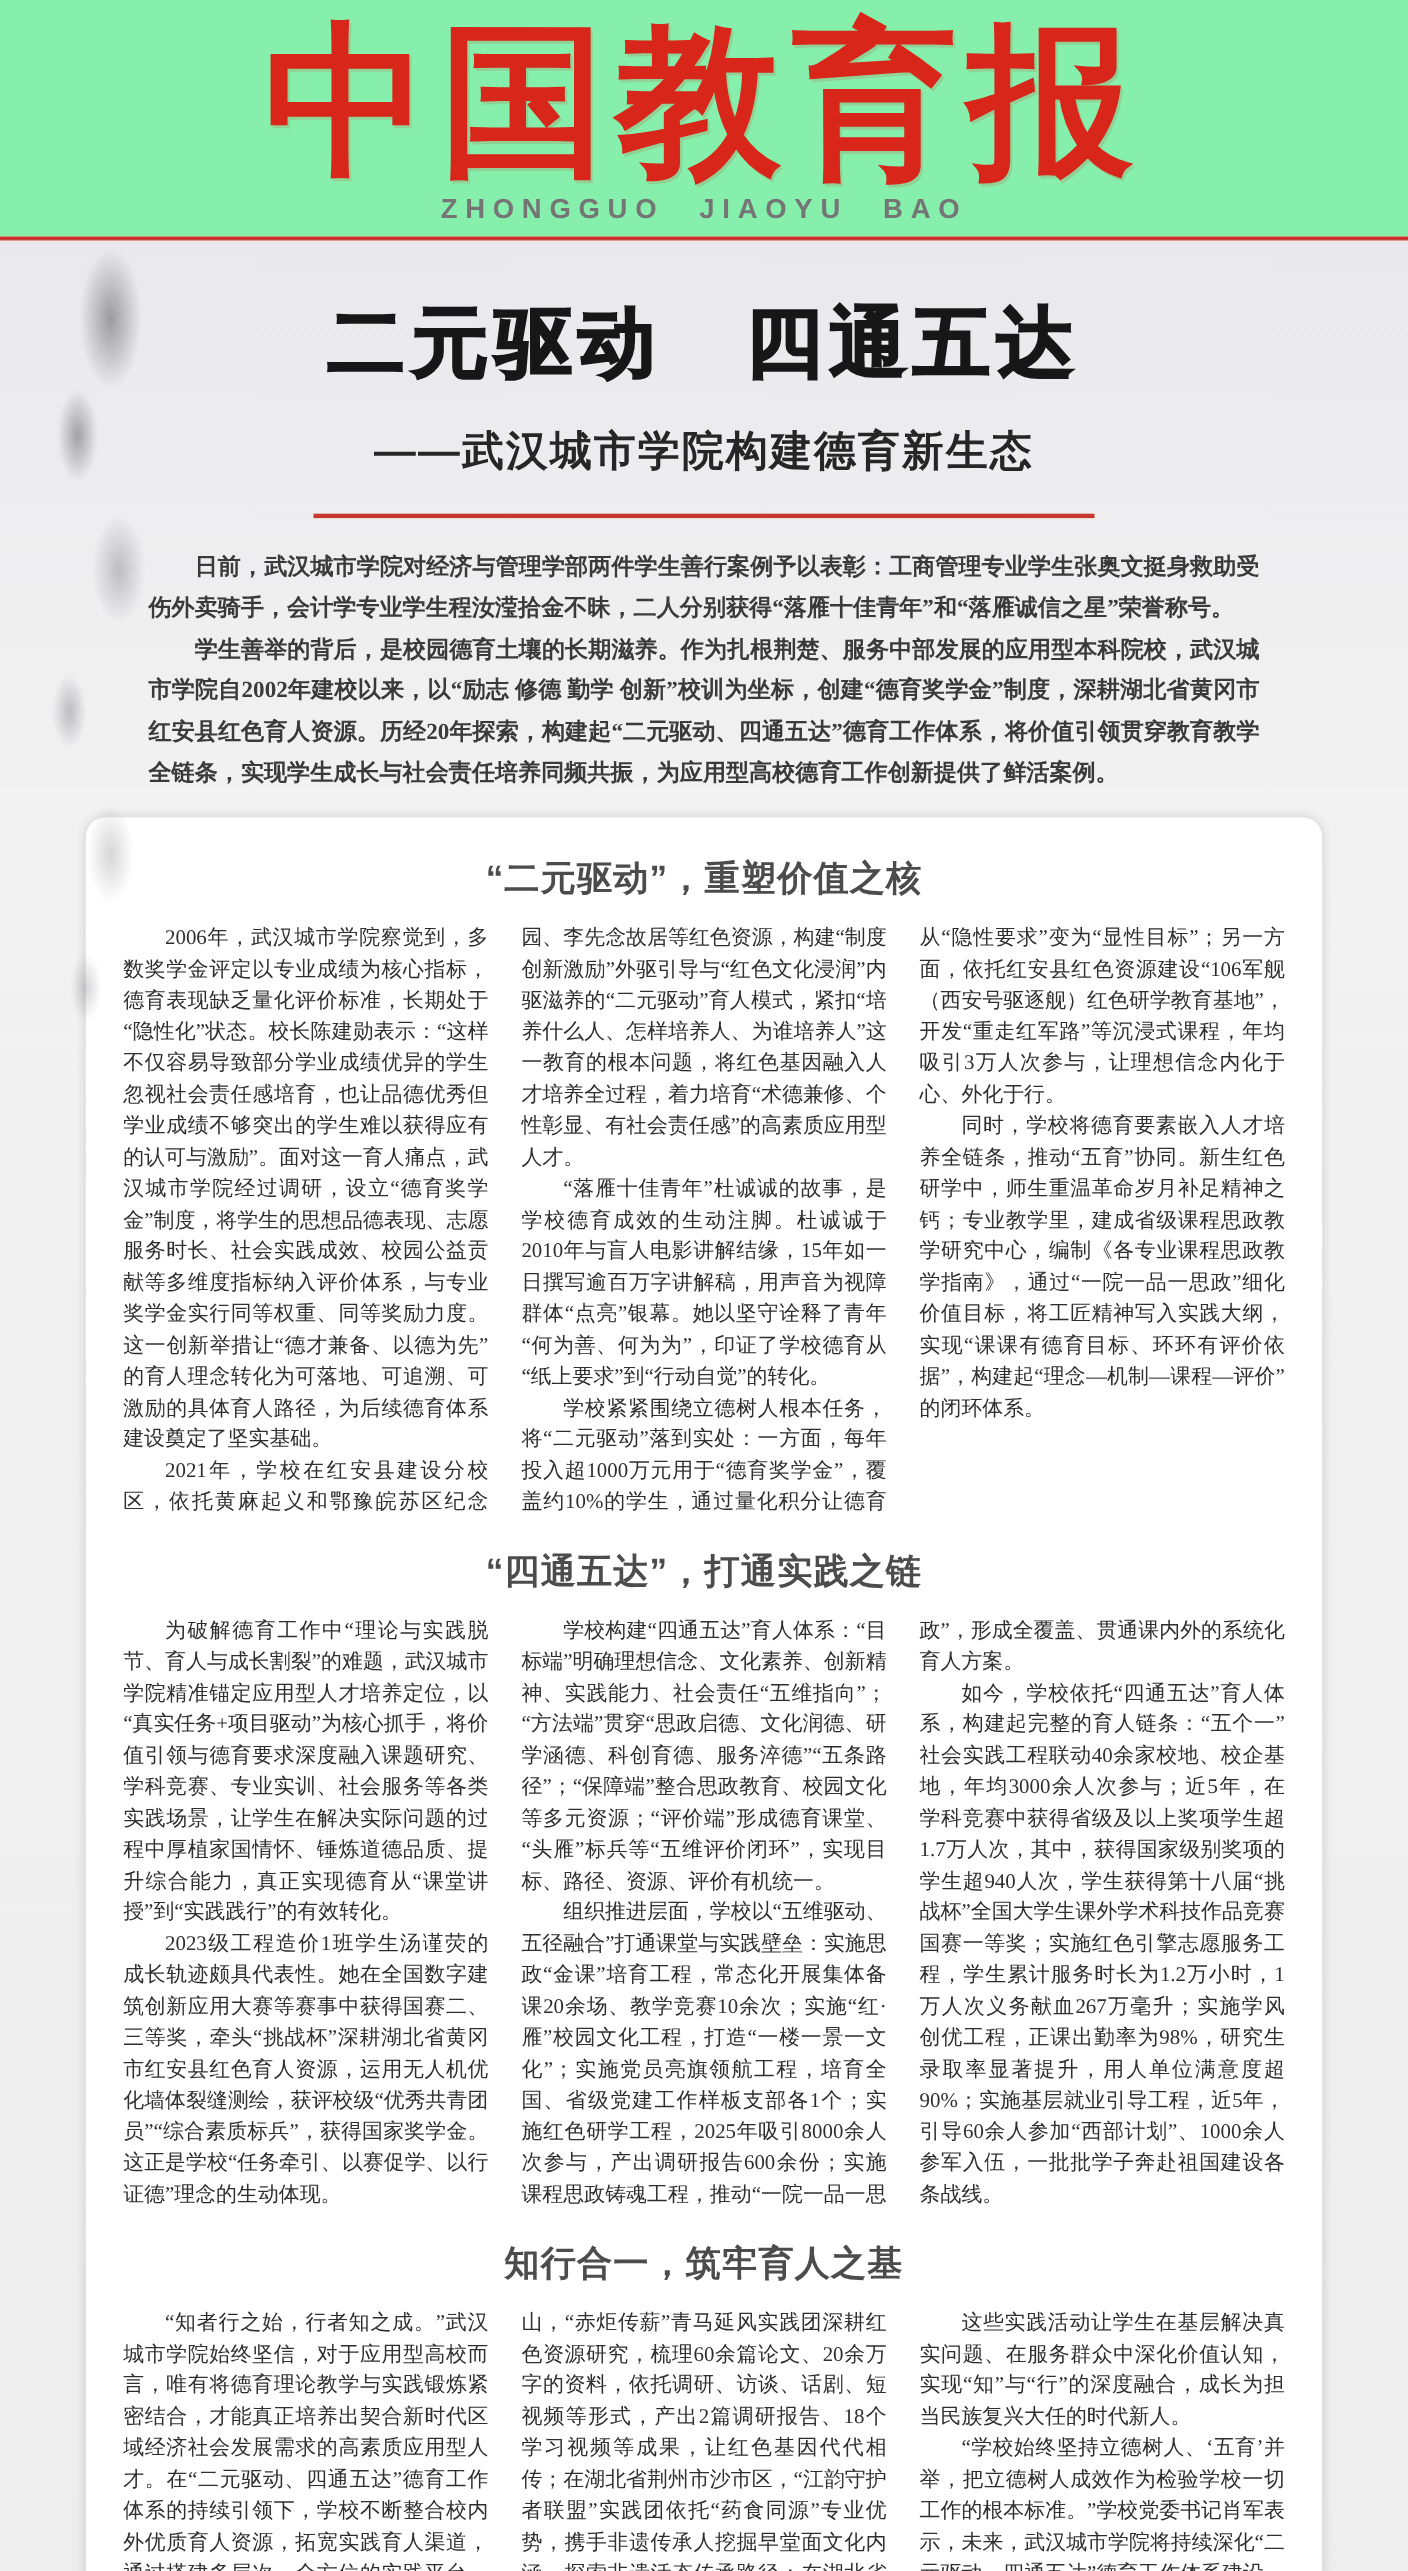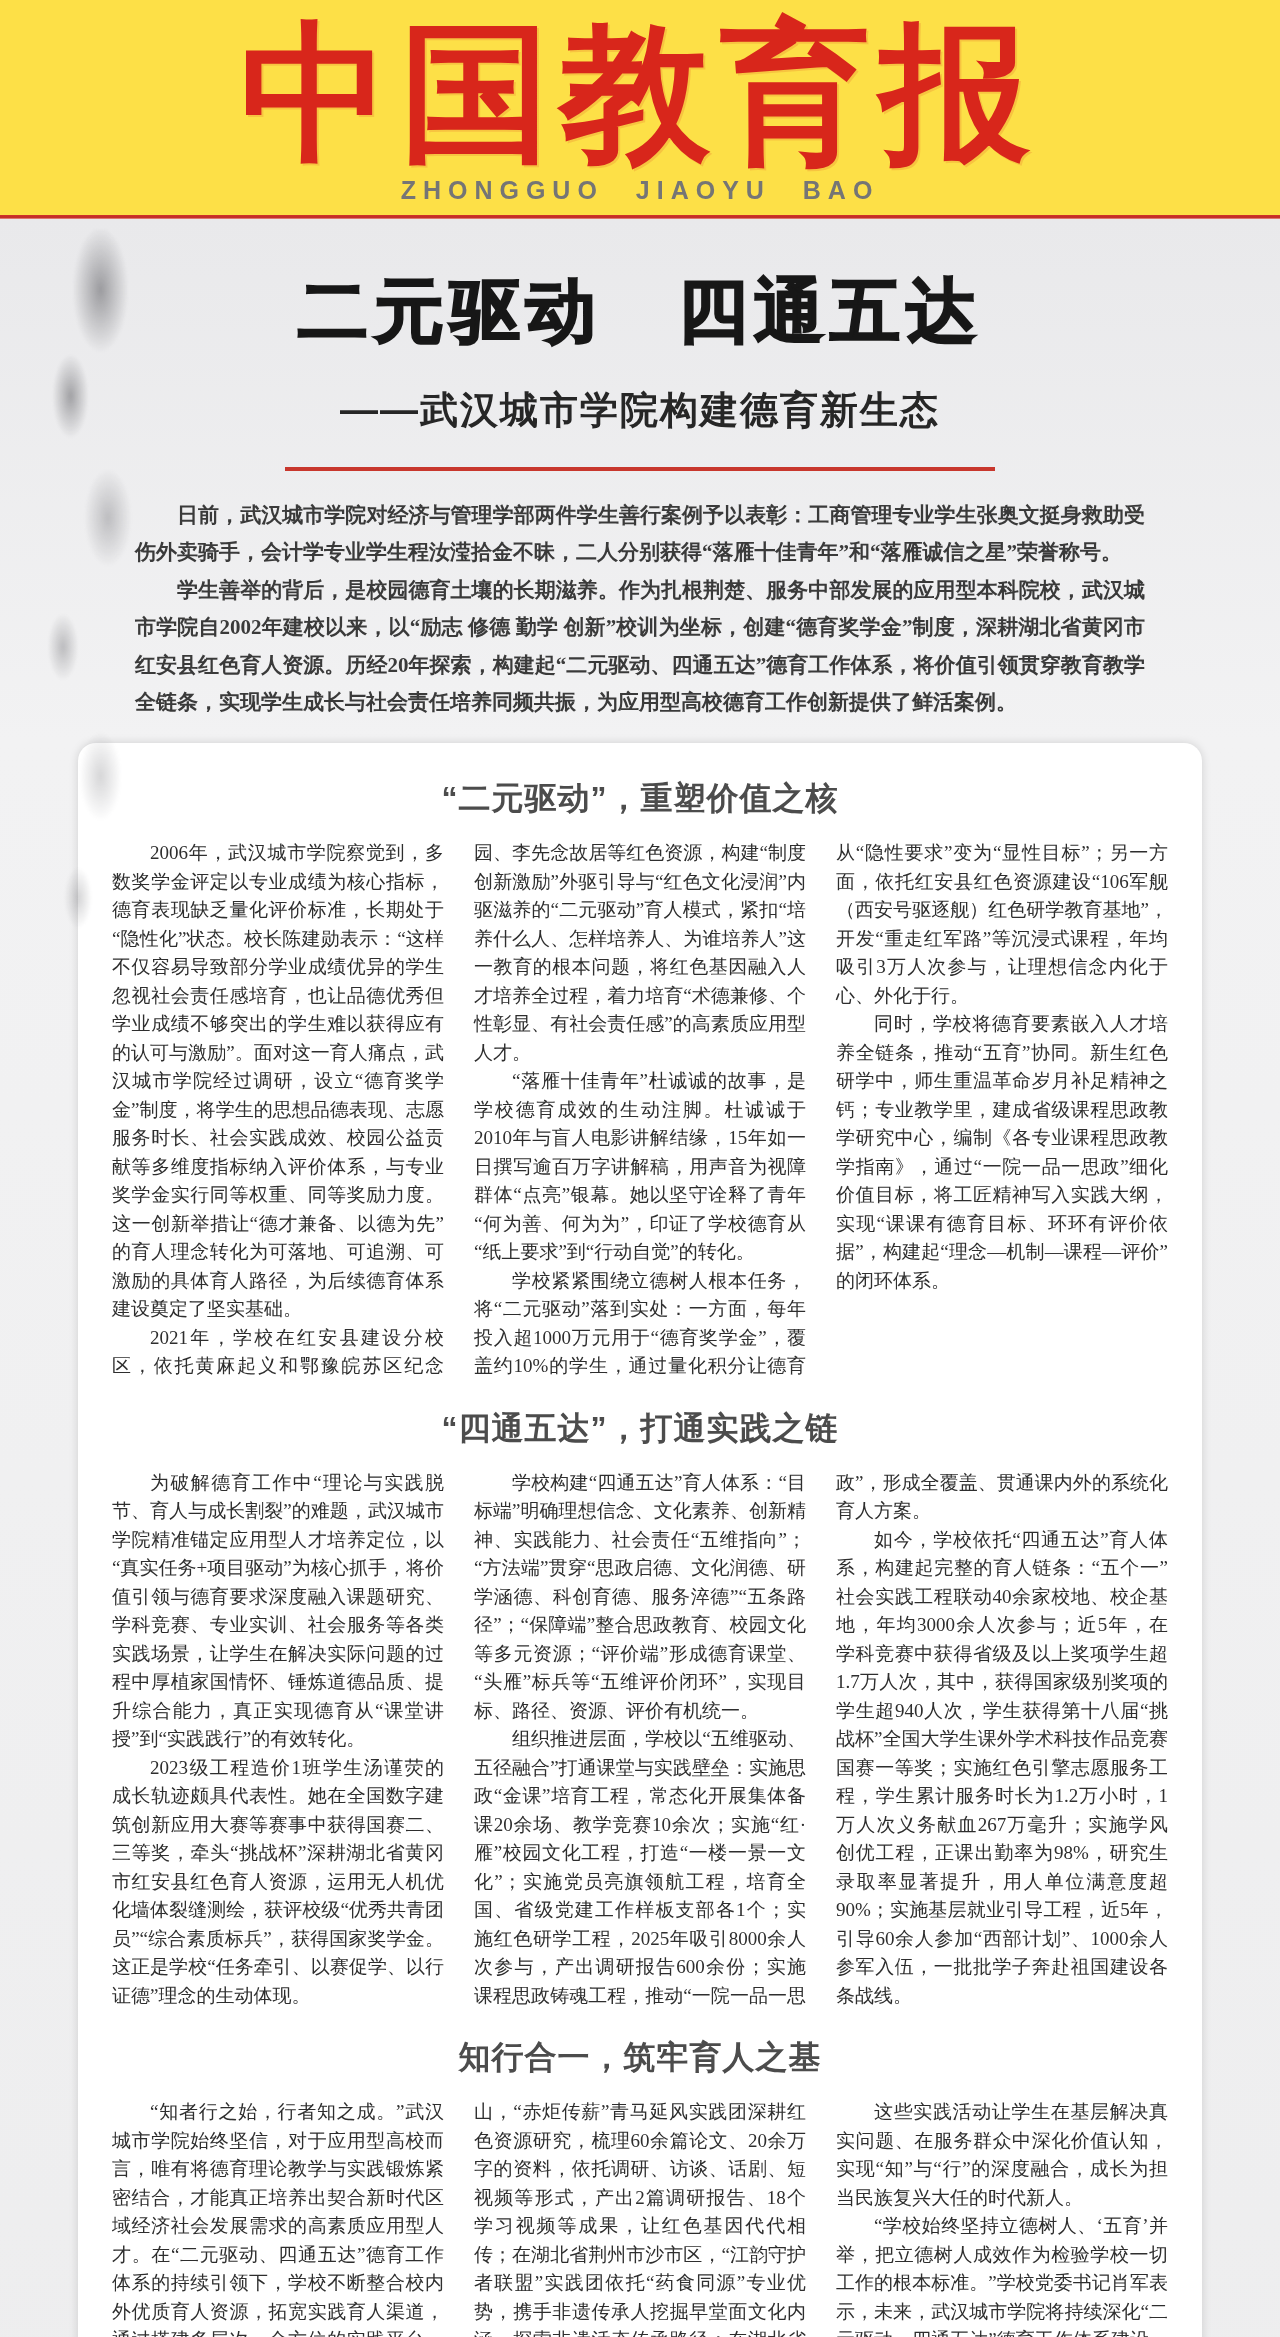--- a/index.html
+++ b/index.html
@@ -1,20 +1,20 @@
 <!DOCTYPE html>
 <html lang="zh"><head>
 <meta charset="utf-8">
 <style>
   html,body{margin:0;padding:0;background:#ffffff;}
   .page{width:1280px;margin:0 auto;background:#ffffff;overflow:hidden;
         font-family:"Liberation Serif","DejaVu Serif",serif;}
 
   
-  .masthead{background:#fde047;text-align:center;padding:14px 0 10px 0;}
+  .masthead{background:#86efac;text-align:center;padding:14px 0 10px 0;}
   .logo{font-family:"DejaVu Serif",serif;font-weight:700;color:#d8261b;
         font-size:150px;line-height:1.05;letter-spacing:10px;
         text-shadow:2px 2px 0 rgba(216,38,27,.15);}
   .pinyin{font-family:"Liberation Sans",sans-serif;font-weight:700;color:#757575;
           font-size:25px;letter-spacing:7px;word-spacing:18px;margin-top:4px;}
   .red-rule{height:4px;background:linear-gradient(180deg,#d0352b 0%,#c12a22 60%,#e99a92 100%);
             box-shadow:0 2px 2px rgba(200,50,40,.35);}
 
   
   .gray-zone{position:relative;background:linear-gradient(180deg,#e9e9eb 0%,#f2f2f3 22%,#ededee 100%);

